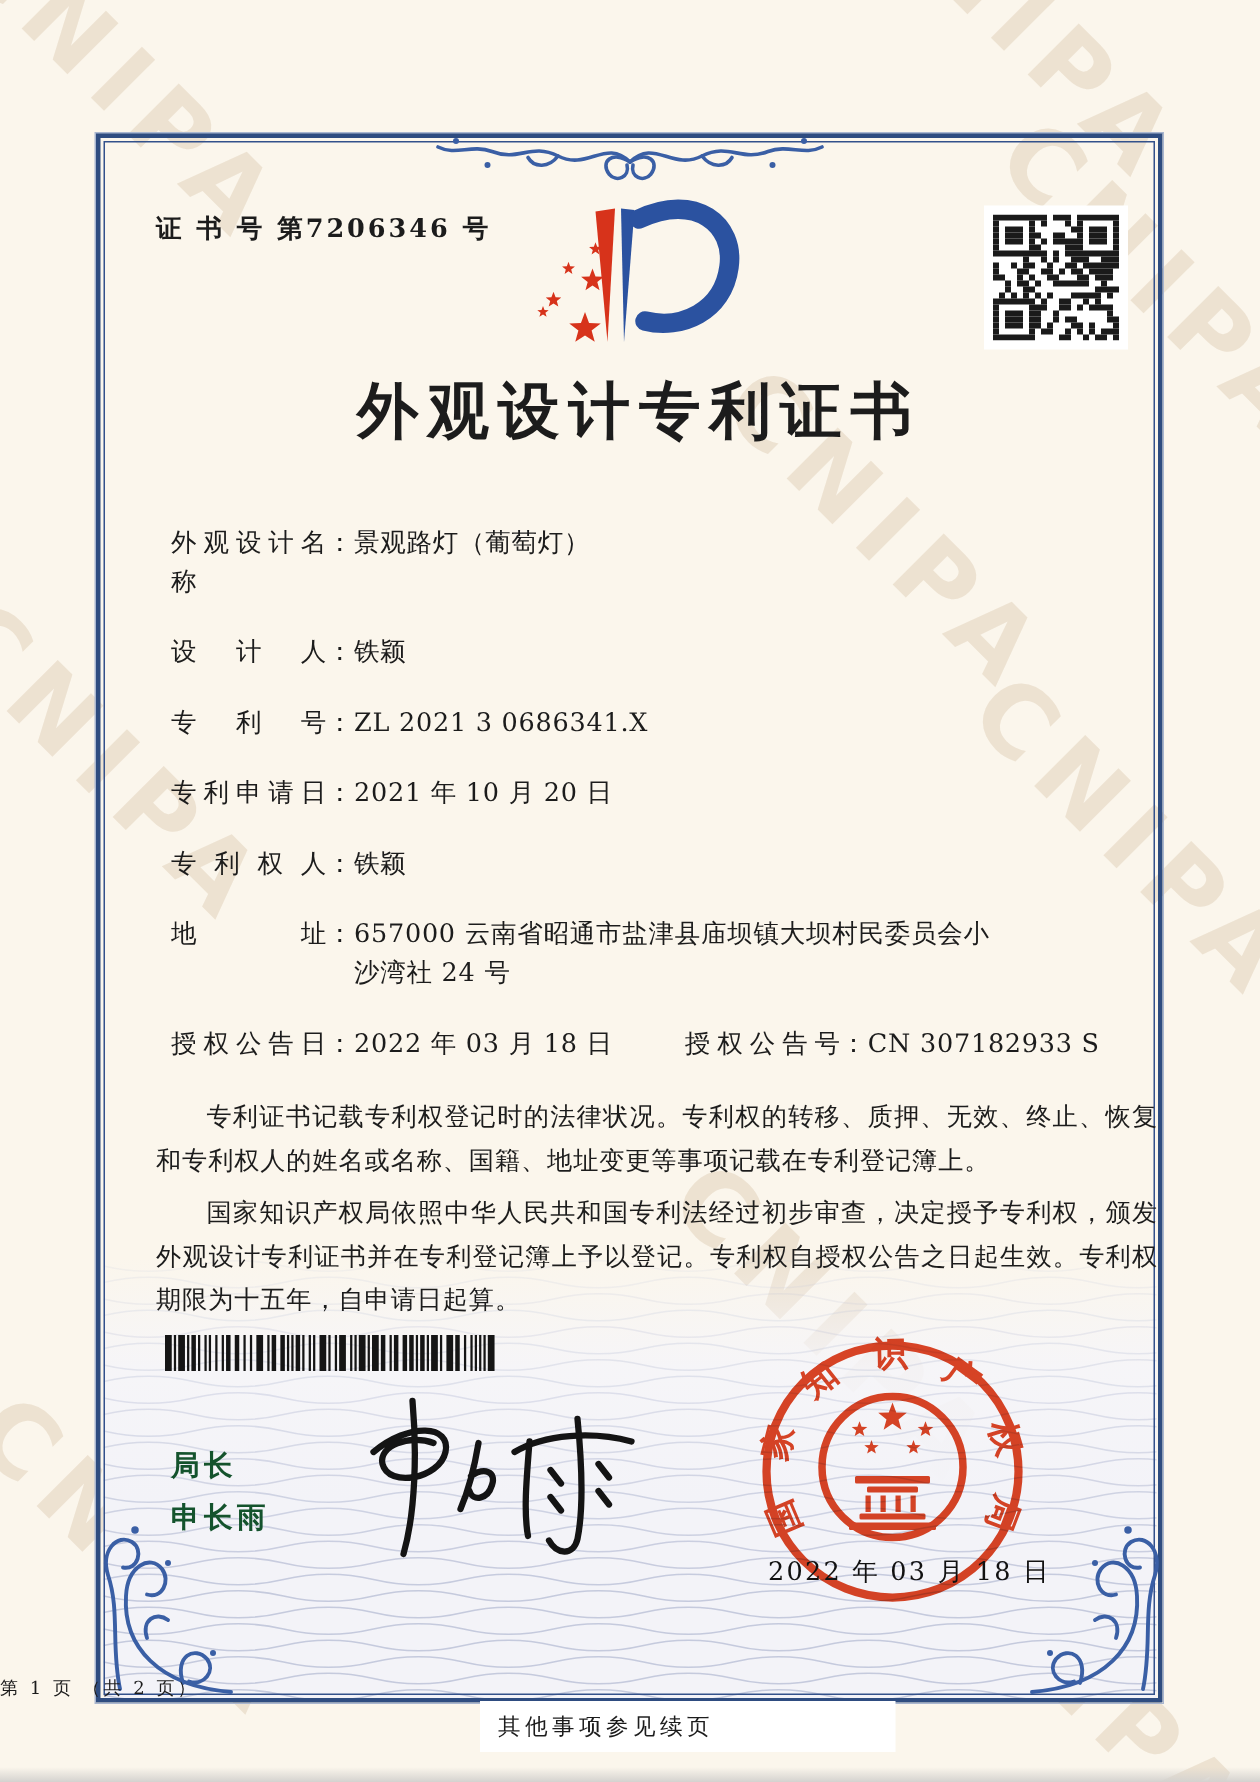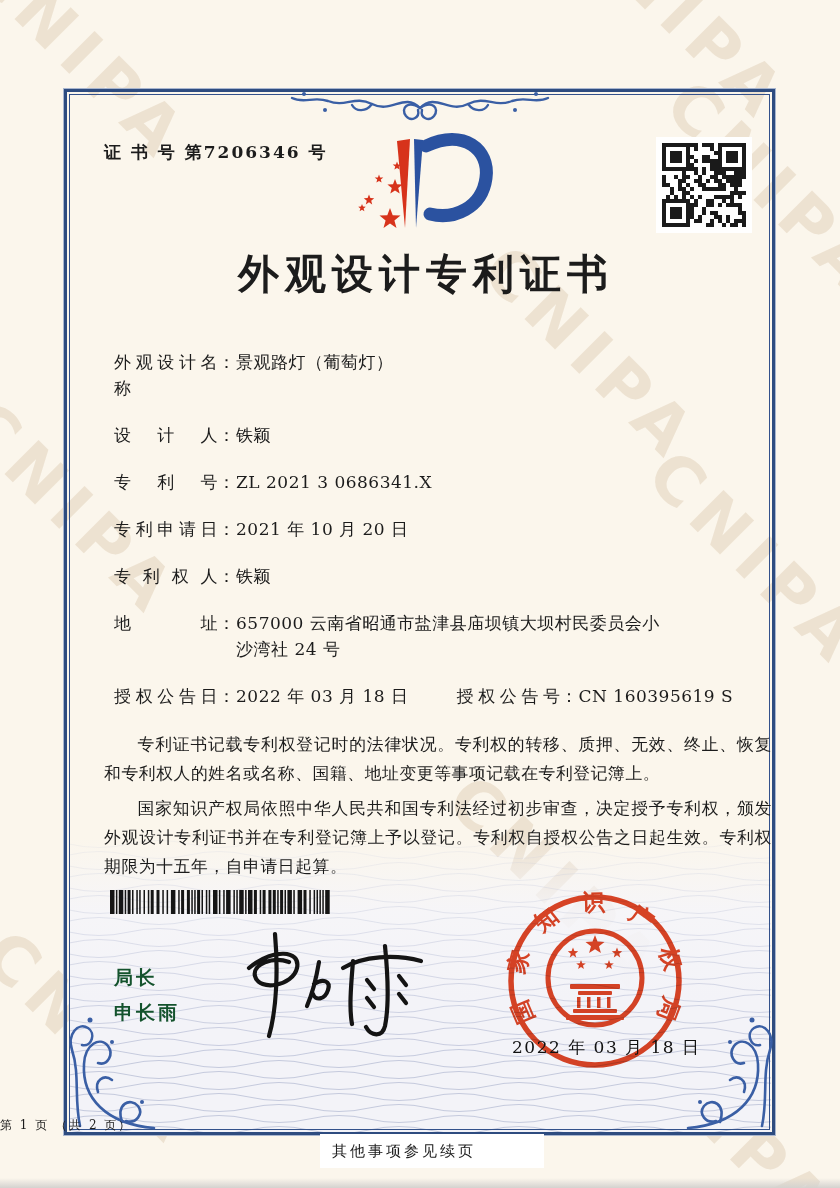--- a/index.html
+++ b/index.html
@@ -74,21 +74,21 @@
   .seal{position:absolute; left:500px; top:886px; z-index:5; mix-blend-mode:multiply; opacity:.94;}
   .seal-date{
     position:absolute; left:512px; top:1036px; z-index:6;
     font-size:17px; letter-spacing:1.5px; color:#111; white-space:nowrap;
   }
   .page-info{
     position:absolute; left:0; right:0; top:1089px; z-index:4;
     font-size:12px; letter-spacing:2px;margin-top:28px;
   }
   .footer-note{
-    position:absolute; left:320px; top:1134px; width:224px; height:34px; z-index:4;
+    position:absolute; left:320px; top:1134px; width:277px; height:34px; z-index:4;
     background:#ffffff; font-size:15px; letter-spacing:3px; line-height:34px;
     padding-left:12px; box-sizing:border-box;
   }
   .page-edge{
     position:absolute; left:0; right:0; bottom:0; height:10px; z-index:7;
     background:linear-gradient(180deg, rgba(200,198,194,0), #d4d2cf);
   }
 </style>
 </head>
 <body>
@@ -452,21 +452,21 @@
 
   <div class="row">
     <span class="flabel">专利权人</span><span class="colon">：</span><span class="fvalue">铁颖</span>
   </div>
 
   <div class="row row-address">
     <span class="flabel">地址</span><span class="colon">：</span><span class="fvalue">657000 云南省昭通市盐津县庙坝镇大坝村民委员会小沙湾社 24 号</span>
   </div>
 </div>
     <div class="row">
-      <span class="flabel">授权公告日</span><span class="colon">：</span><span class="fvalue">2022 年 03 月 18 日</span><span class="pair2"><span class="flabel">授权公告号</span><span class="colon">：</span><span class="fvalue">CN 160395619 S</span></span>
+      <span class="flabel">授权公告日</span><span class="colon">：</span><span class="fvalue">2022 年 03 月 18 日</span><span class="pair2"><span class="flabel">授权公告号</span><span class="colon">：</span><span class="fvalue">CN 307182933 S</span></span>
     </div>
     <p class="para">专利证书记载专利权登记时的法律状况。专利权的转移、质押、无效、终止、恢复和专利权人的姓名或名称、国籍、地址变更等事项记载在专利登记簿上。</p>
     <p class="para">国家知识产权局依照中华人民共和国专利法经过初步审查，决定授予专利权，颁发外观设计专利证书并在专利登记簿上予以登记。专利权自授权公告之日起生效。专利权期限为十五年，自申请日起算。</p>
   </div>
 
   <svg class="barcode" id="barcodeSvg" width="222" height="24">
       <rect x="0.0" y="0" width="4.5" height="24" fill="#151515"></rect>
       <rect x="5.9" y="0" width="1.5" height="24" fill="#151515"></rect>
       <rect x="8.8" y="0" width="4.5" height="24" fill="#151515"></rect>
       <rect x="14.7" y="0" width="1.5" height="24" fill="#151515"></rect>

